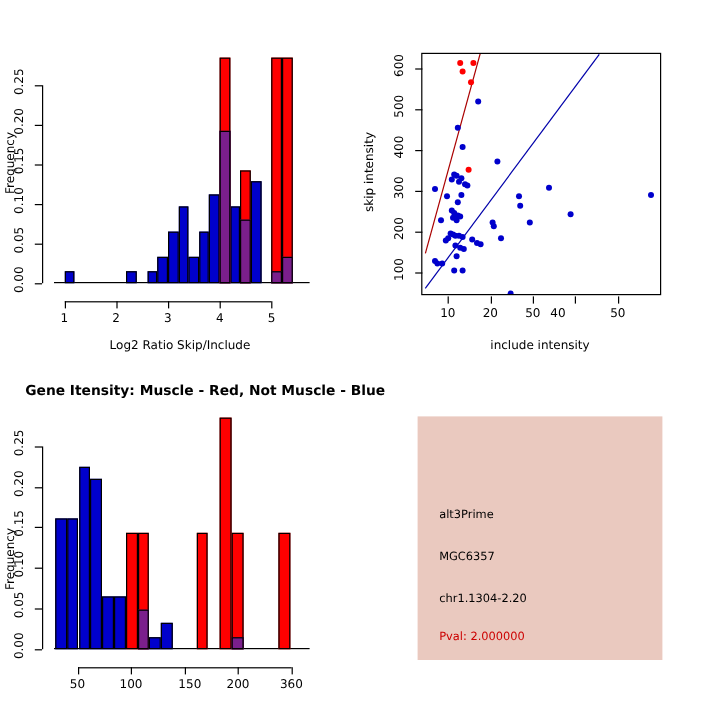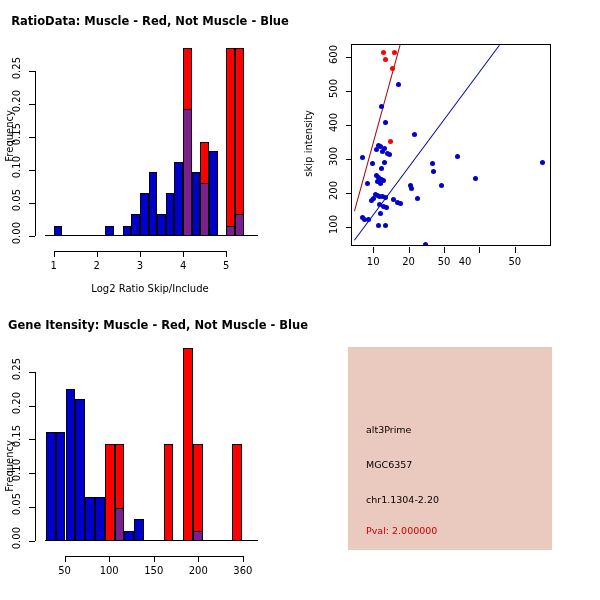--- a/index.html
+++ b/index.html
@@ -16,21 +16,20 @@
   .axisline{position:absolute;background:#000;}
   .pt{position:absolute;width:5px;height:5px;border-radius:50%;}
   .regline{position:absolute;transform-origin:0 0;height:1px;}
   #infoPanel{position:absolute;}
   .infoline{position:absolute;font-size:9.5px;white-space:nowrap;}
 </style>
 </head>
 <body>
 
 <div class="panel" id="p1" style="left:0;top:0;width:300px;height:300px;">
-  <div class="title" style="position:absolute;left:0;top:14px;width:300px;">RatioData: Muscle - Red, Not Muscle - Blue</div>
 
   <div class="vert axlabel" style="position:absolute;left:4px;top:110px;">Frequency</div>
 
   <div class="axlabel" style="position:absolute;left:25px;top:283px;width:250px;">Log2 Ratio Skip/Include</div>
 
   <div class="plotbox" id="p1plot" style="left:45px;top:48px;width:205px;height:188px;">
       <div class="axisline" style="left:0;top:187px;width:213px;height:1px;background:#000;"></div>
       <div class="axisline" style="left:-10px;top:23.087719298245588px;width:1px;height:164.9122807017544px;background:#000;"></div>
       <div class="axisline" style="left:-16px;top:188px;width:6px;height:1px;background:#000;"></div>
       <div class="ticklbl vert" style="left:-34px;top:174px;">0.00</div>
@@ -78,20 +77,21 @@
       <div class="bar" style="left:181.26315789473685px;top:178.10526315789474px;width:8.631578947368439px;height:9.89473684210526px;background:#7B1F8C;"></div>
       <div class="bar" style="left:189.8947368421053px;top:0px;width:8.63157894736841px;height:188px;background:#FF0000;"></div>
       <div class="bar" style="left:189.8947368421053px;top:166.2315789473684px;width:8.63157894736841px;height:21.768421052631595px;background:#7B1F8C;"></div>
     </div>
 </div>
 
 <div class="panel" id="p2" style="left:300px;top:0;width:300px;height:300px;">
 
   <div class="vert axlabel" style="position:absolute;left:3px;top:110px;">skip intensity</div>
 
+  <div class="axlabel" style="position:absolute;left:25px;top:283px;width:250px;">include intensity</div>
 
   <div class="plotbox" id="p2plot" style="left:51px;top:44px;width:200px;height:202px;
               border:1px solid #000;box-sizing:border-box;">
       <div style="position:absolute;left:0;top:0;width:100%;height:100%;overflow:hidden;">
         <div class="regline" style="left:2.477876106194691px;top:166.35294117647058px;width:172.50645226004164px;background:#AA0000;transform:rotate(-74.65043888969092deg);"></div>
         <div class="regline" style="left:2.123893805309733px;top:195.21008403361344px;width:243.24985119097613px;background:#0000AA;transform:rotate(-53.37032285148621deg);"></div>
         <div class="pt" style="left:28.650442477876112px;top:5.308403361344546px;background:#FF0000;"></div>
         <div class="pt" style="left:39.97787610619469px;top:4.968907563025198px;background:#FF0000;"></div>
         <div class="pt" style="left:31.128318584070797px;top:12.437815126050424px;background:#FF0000;"></div>
         <div class="pt" style="left:37.5px;top:20.92521008403361px;background:#FF0000;"></div>
@@ -168,21 +168,21 @@
       <div class="ticklbl" style="left:78.03539823008849px;top:211px;width:28px;text-align:center;">50</div>
       <div class="axisline" style="left:127.43362831858407px;top:202px;width:1px;height:6px;background:#000;"></div>
       <div class="ticklbl" style="left:99px;top:211px;width:28px;text-align:center;">40</div>
       <div class="axisline" style="left:162.83185840707966px;top:202px;width:1px;height:6px;background:#000;"></div>
       <div class="ticklbl" style="left:148.83185840707966px;top:211px;width:28px;text-align:center;">50</div>
     </div>
 </div>
 
 <div class="panel" id="p3" style="left:0;top:300px;width:300px;height:300px;">
   <div class="title" style="position:absolute;left:0;top:18px;width:267px;text-align:center;
-              padding-left:8px;box-sizing:border-box;">Gene Itensity: Muscle - Red, Not Muscle - Blue</div>
+              padding-left:21px;box-sizing:border-box;">Gene Itensity: Muscle - Red, Not Muscle - Blue</div>
 
   <div class="vert axlabel" style="position:absolute;left:4px;top:140px;">Frequency</div>
 
 
   <div class="plotbox" id="p3plot" style="left:45px;top:48px;width:205px;height:193px;">
       <div class="axisline" style="left:0;top:192px;width:213px;height:1px;background:#000;"></div>
       <div class="axisline" style="left:-10px;top:23.701754385964904px;width:1px;height:169.2982456140351px;background:#000;"></div>
       <div class="axisline" style="left:-16px;top:193px;width:6px;height:1px;background:#000;"></div>
       <div class="ticklbl vert" style="left:-34px;top:179px;">0.00</div>
       <div class="axisline" style="left:-16px;top:159.140350877193px;width:6px;height:1px;background:#000;"></div>
@@ -194,21 +194,21 @@
       <div class="axisline" style="left:-16px;top:57.56140350877192px;width:6px;height:1px;background:#000;"></div>
       <div class="ticklbl vert" style="left:-34px;top:43.56140350877192px;">0.20</div>
       <div class="axisline" style="left:-16px;top:23.701754385964904px;width:6px;height:1px;background:#000;"></div>
       <div class="ticklbl vert" style="left:-34px;top:9.701754385964904px;">0.25</div>
       <div class="axisline" style="left:19.608695652173914px;top:208px;width:178.2608695652174px;height:1px;background:#000;"></div>
       <div class="axisline" style="left:19.608695652173914px;top:208px;width:1px;height:6px;background:#000;"></div>
       <div class="ticklbl" style="left:5.608695652173914px;top:217px;width:28px;text-align:center;">50</div>
       <div class="axisline" style="left:64.17391304347827px;top:208px;width:1px;height:6px;background:#000;"></div>
       <div class="ticklbl" style="left:50.173913043478265px;top:217px;width:28px;text-align:center;">100</div>
       <div class="axisline" style="left:108.73913043478262px;top:208px;width:1px;height:6px;background:#000;"></div>
-      <div class="ticklbl" style="left:94.73913043478262px;top:217px;width:28px;text-align:center;">150</div>
+      <div class="ticklbl" style="left:94.73913043478262px;top:217px;width:28px;text-align:right;">150</div>
       <div class="axisline" style="left:153.30434782608697px;top:208px;width:1px;height:6px;background:#000;"></div>
       <div class="ticklbl" style="left:139.30434782608697px;top:217px;width:28px;text-align:center;">200</div>
       <div class="axisline" style="left:197.8695652173913px;top:208px;width:1px;height:6px;background:#000;"></div>
       <div class="ticklbl" style="left:183.8695652173913px;top:217px;width:28px;text-align:center;">360</div>
       <div class="bar" style="left:0.8913043478260869px;top:83.97192982456139px;width:9.804347826086957px;height:109.02807017543861px;background:#0000CC;"></div>
       <div class="bar" style="left:10.695652173913043px;top:83.97192982456139px;width:9.804347826086957px;height:109.02807017543861px;background:#0000CC;"></div>
       <div class="bar" style="left:20.5px;top:40.63157894736841px;width:9.804347826086957px;height:152.3684210526316px;background:#0000CC;"></div>
       <div class="bar" style="left:30.304347826086957px;top:50.78947368421052px;width:9.804347826086957px;height:142.21052631578948px;background:#0000CC;"></div>
       <div class="bar" style="left:40.108695652173914px;top:148.98245614035088px;width:9.80434782608696px;height:44.01754385964912px;background:#0000CC;"></div>
       <div class="bar" style="left:49.913043478260875px;top:148.98245614035088px;width:9.804347826086946px;height:44.01754385964912px;background:#0000CC;"></div>

